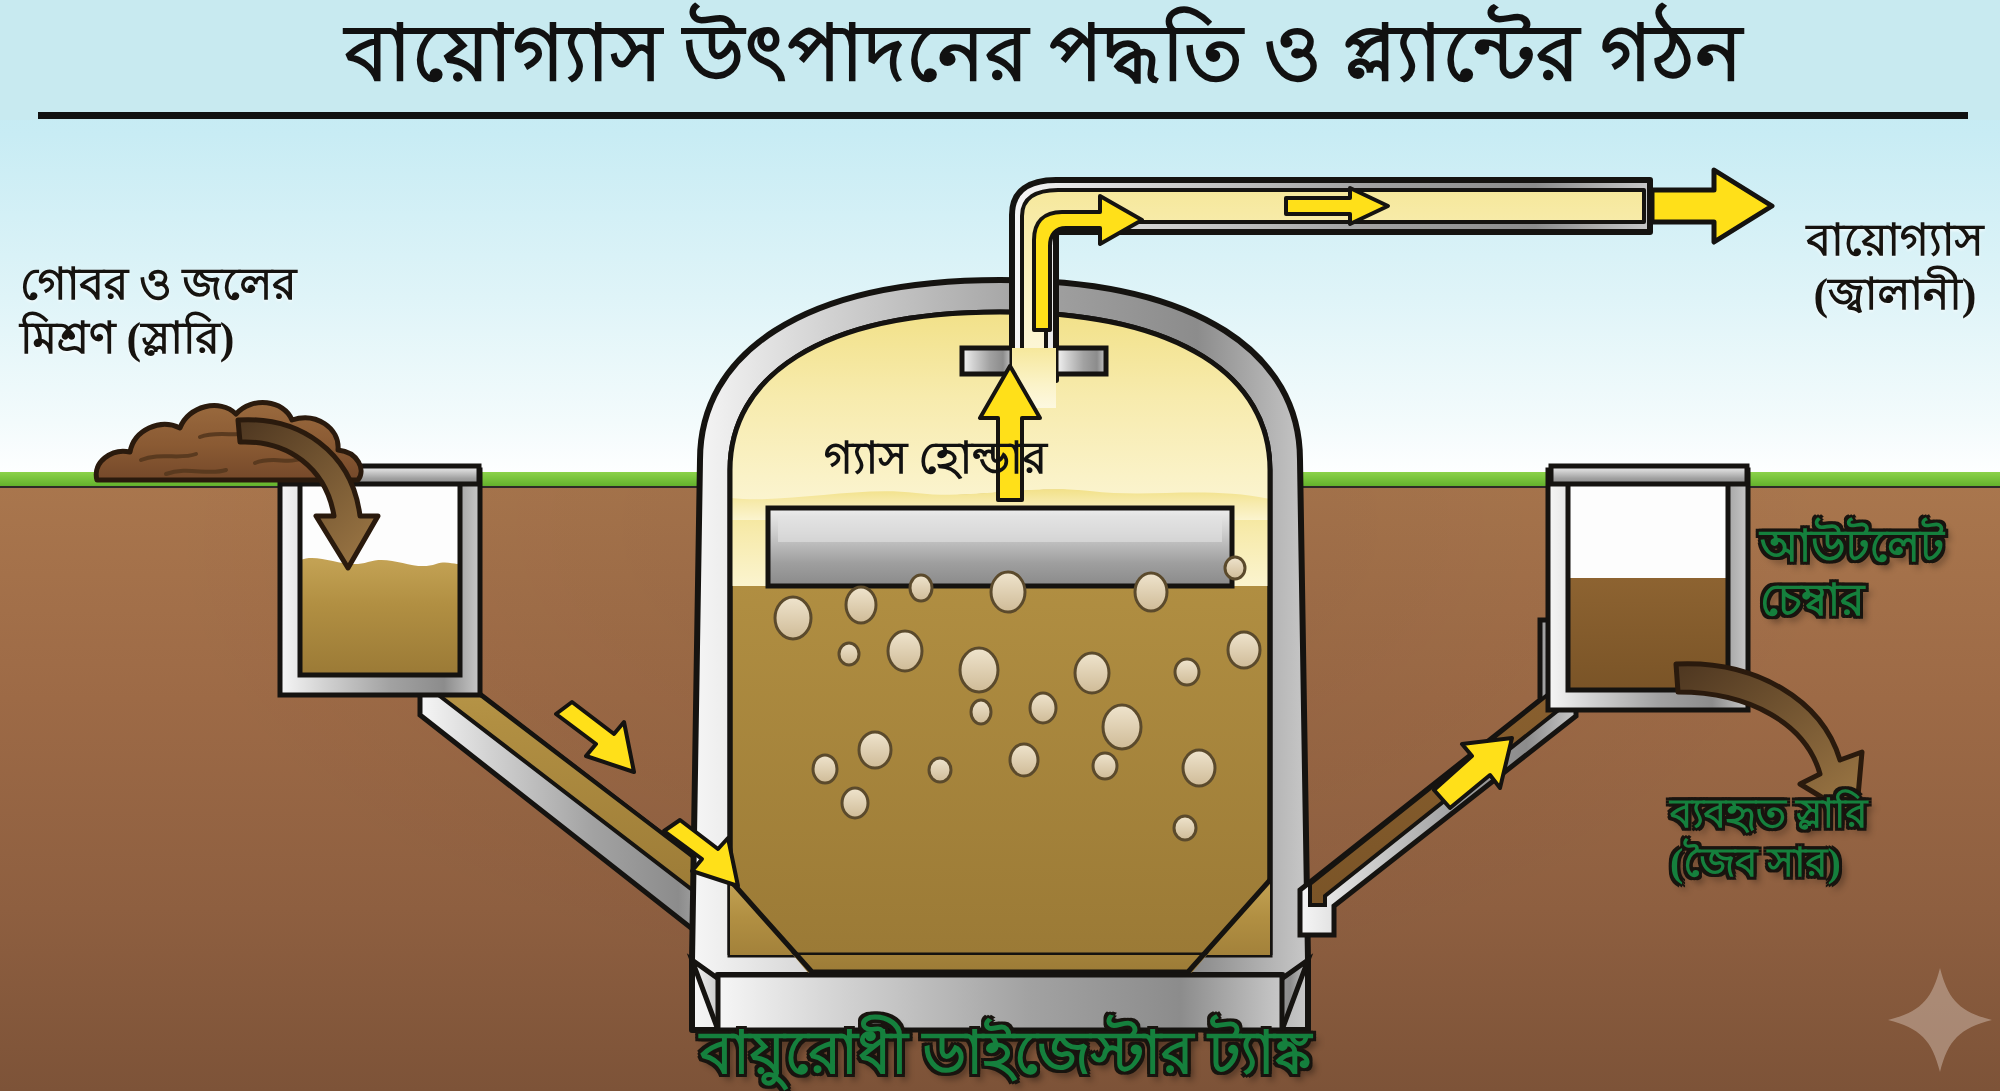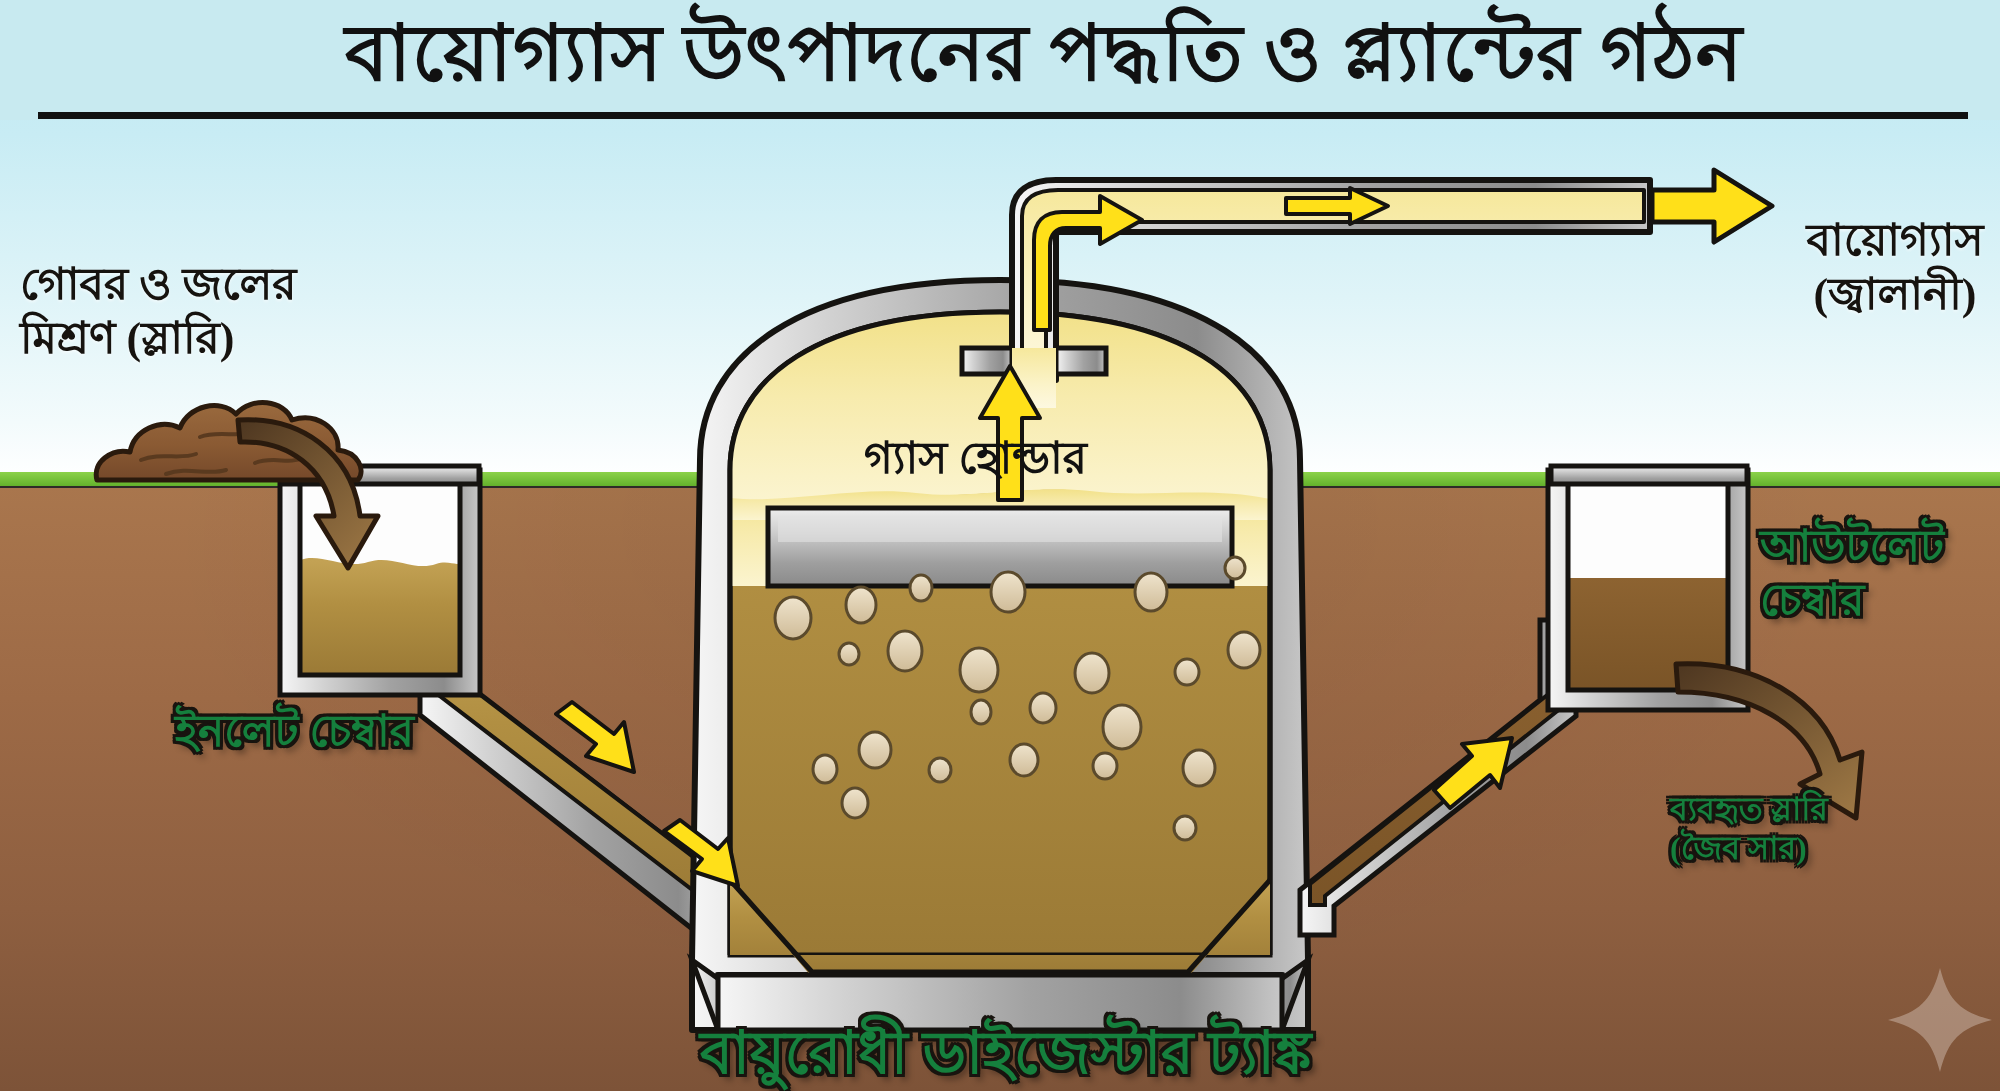--- a/index.html
+++ b/index.html
@@ -308,29 +308,28 @@
 
     <g opacity="0.45">
       <path d="M 1940,968 C 1948,1000 1960,1012 1992,1020 C 1960,1028 1948,1040 1940,1072
                C 1932,1040 1920,1028 1888,1020 C 1920,1012 1932,1000 1940,968 Z" fill="#d8c5bb"></path>
     </g>
   </svg>
 
   <div class="lbl lbl-dark" style="left:20px;top:258px;width:380px;font-size:44px;">গোবর ও জলের
 মিশ্রণ (স্লারি)</div>
 
-  <div class="lbl lbl-white" style="left:175px;top:705px;width:370px;font-size:44px;">ইনলেট চেম্বার</div>
-
-  <div class="lbl lbl-black" style="left:864px;top:432px;width:380px;font-size:44px;">গ্যাস হোল্ডার</div>
+
+  <div class="lbl lbl-black" style="left:824px;top:432px;width:380px;font-size:44px;">গ্যাস হোল্ডার</div>
 
 
   <div class="lbl lbl-white" style="left:700px;top:1018px;width:620px;font-size:59px;">বায়ুরোধী ডাইজেস্টার ট্যাঙ্ক</div>
 
   <div class="lbl lbl-dark" style="left:1640px;top:178px;width:360px;font-size:44px;text-align:center;padding-left:150px;box-sizing:border-box;margin-top:36px;">বায়োগ্যাস
 (জ্বালানী)</div>
 
   <div class="lbl lbl-white" style="left:1760px;top:520px;width:240px;font-size:44px;">আউটলেট
 চেম্বার</div>
 
-  <div class="lbl lbl-white" style="left:1670px;top:790px;width:330px;font-size:32px;">ব্যবহৃত স্লারি
+  <div class="lbl lbl-white" style="left:1670px;top:790px;width:330px;font-size:40px;">ব্যবহৃত স্লারি
 (জৈব সার)</div>
 
 </div>
 
 </body></html>

